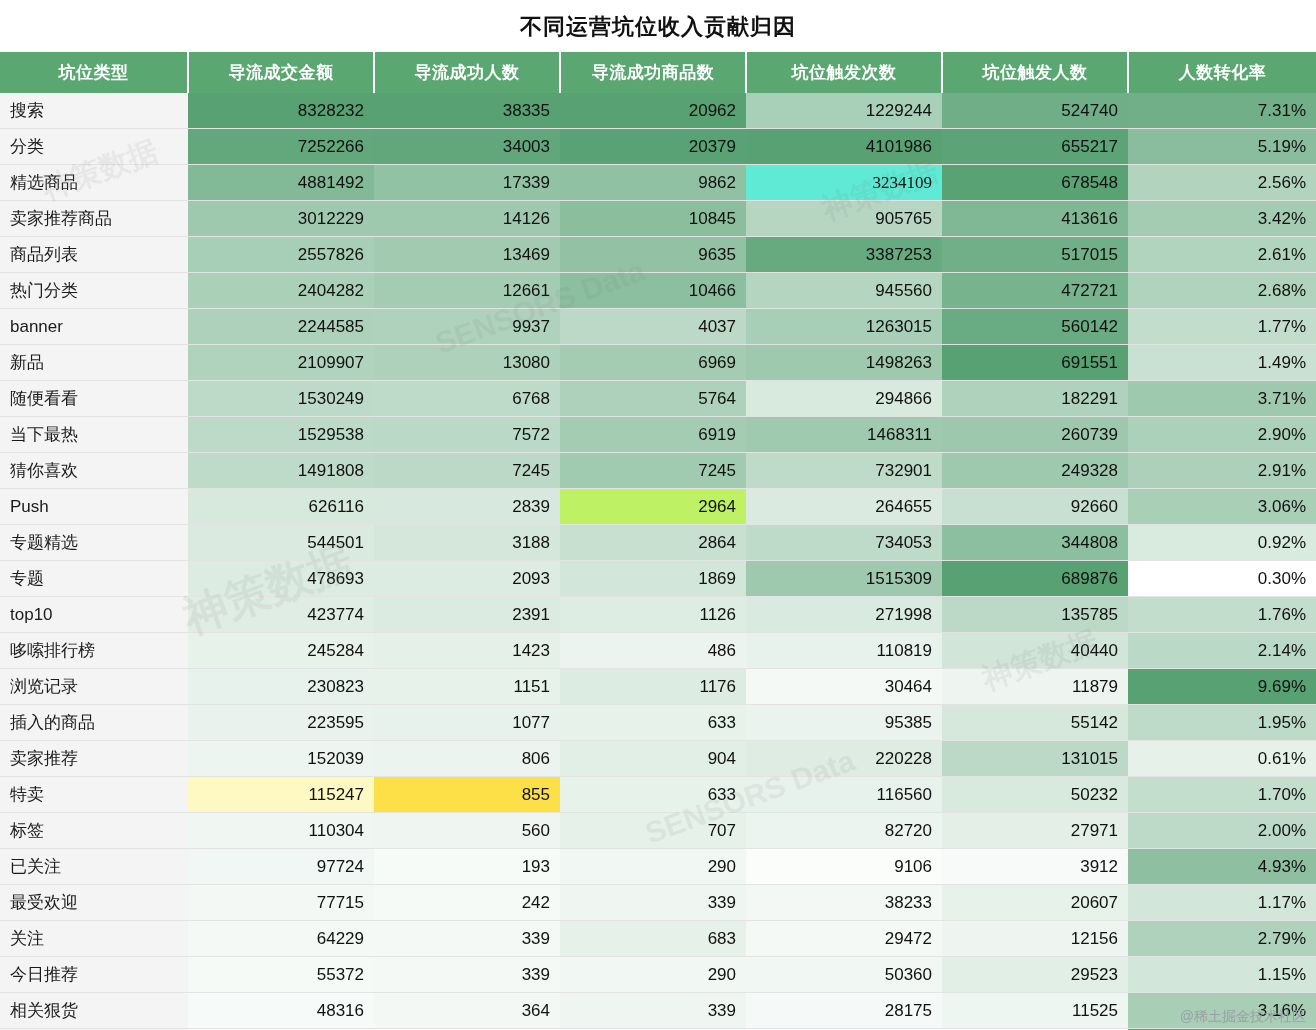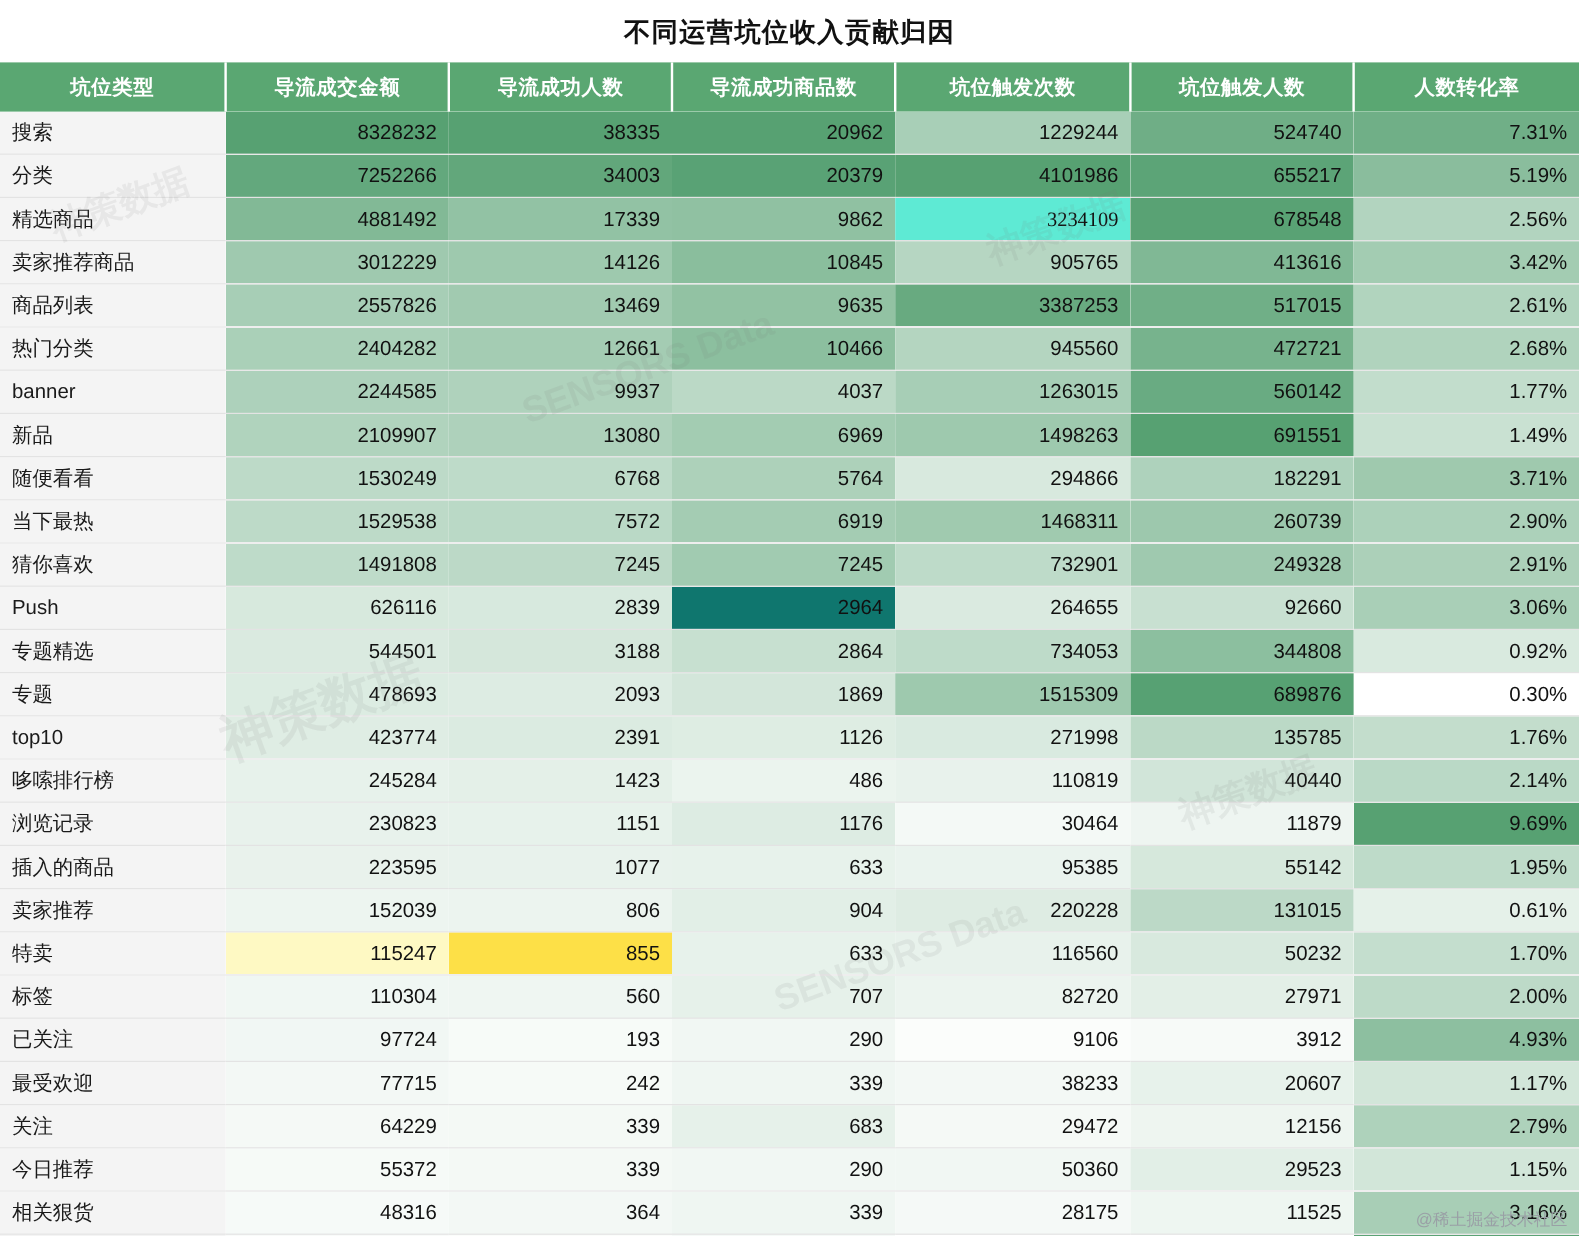--- a/index.html
+++ b/index.html
@@ -238,21 +238,21 @@
           <td class="num" style="background: rgb(188, 217, 199);">7245</td>
           <td class="num" style="background: rgb(161, 203, 177);">7245</td>
           <td class="num" style="background: rgb(190, 219, 201);">732901</td>
           <td class="num" style="background: rgb(159, 201, 175);">249328</td>
           <td class="num" style="background: rgb(172, 208, 185);">2.91%</td>
         </tr>
         <tr>
           <td class="cat">Push</td>
           <td class="num" style="background: rgb(215, 233, 221);">626116</td>
           <td class="num" style="background: rgb(215, 233, 222);">2839</td>
-          <td class="num" style="background: #0f766e; padding-left: 48px;">2964</td>
+          <td class="num" style="background: #bef264; padding-left: 48px;">2964</td>
           <td class="num" style="background: rgb(218, 234, 224);">264655</td>
           <td class="num" style="background: rgb(200, 224, 209);">92660</td>
           <td class="num" style="background: rgb(169, 207, 183);">3.06%</td>
         </tr>
         <tr>
           <td class="cat">专题精选</td>
           <td class="num" style="background: rgb(218, 234, 224);">544501</td>
           <td class="num" style="background: rgb(213, 231, 219);">3188</td>
           <td class="num" style="background: rgb(199, 224, 208);">2864</td>
           <td class="num" style="background: rgb(190, 219, 201);">734053</td>

